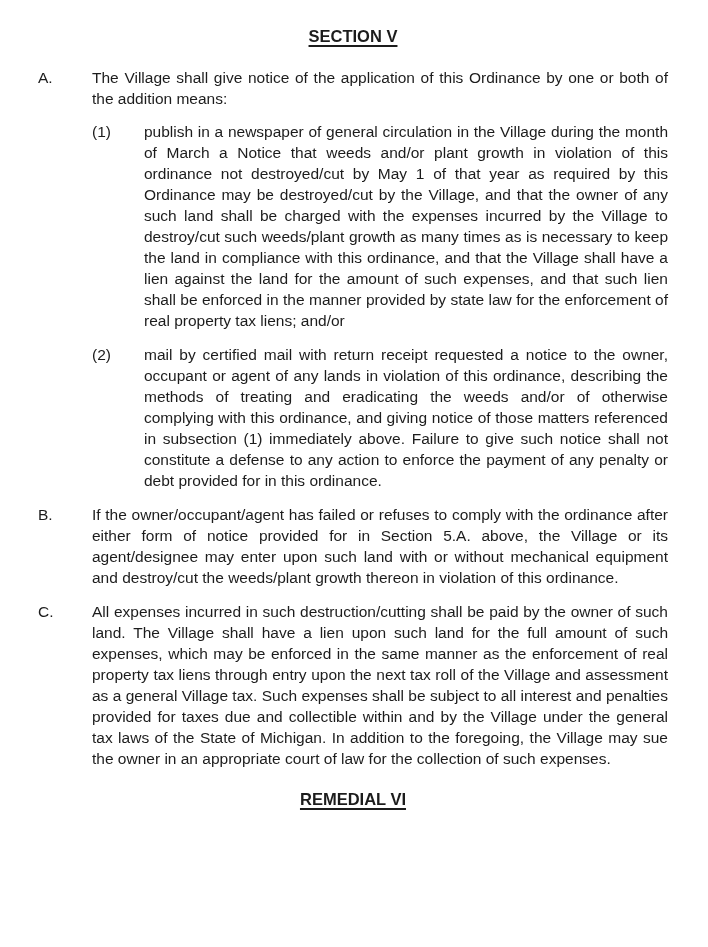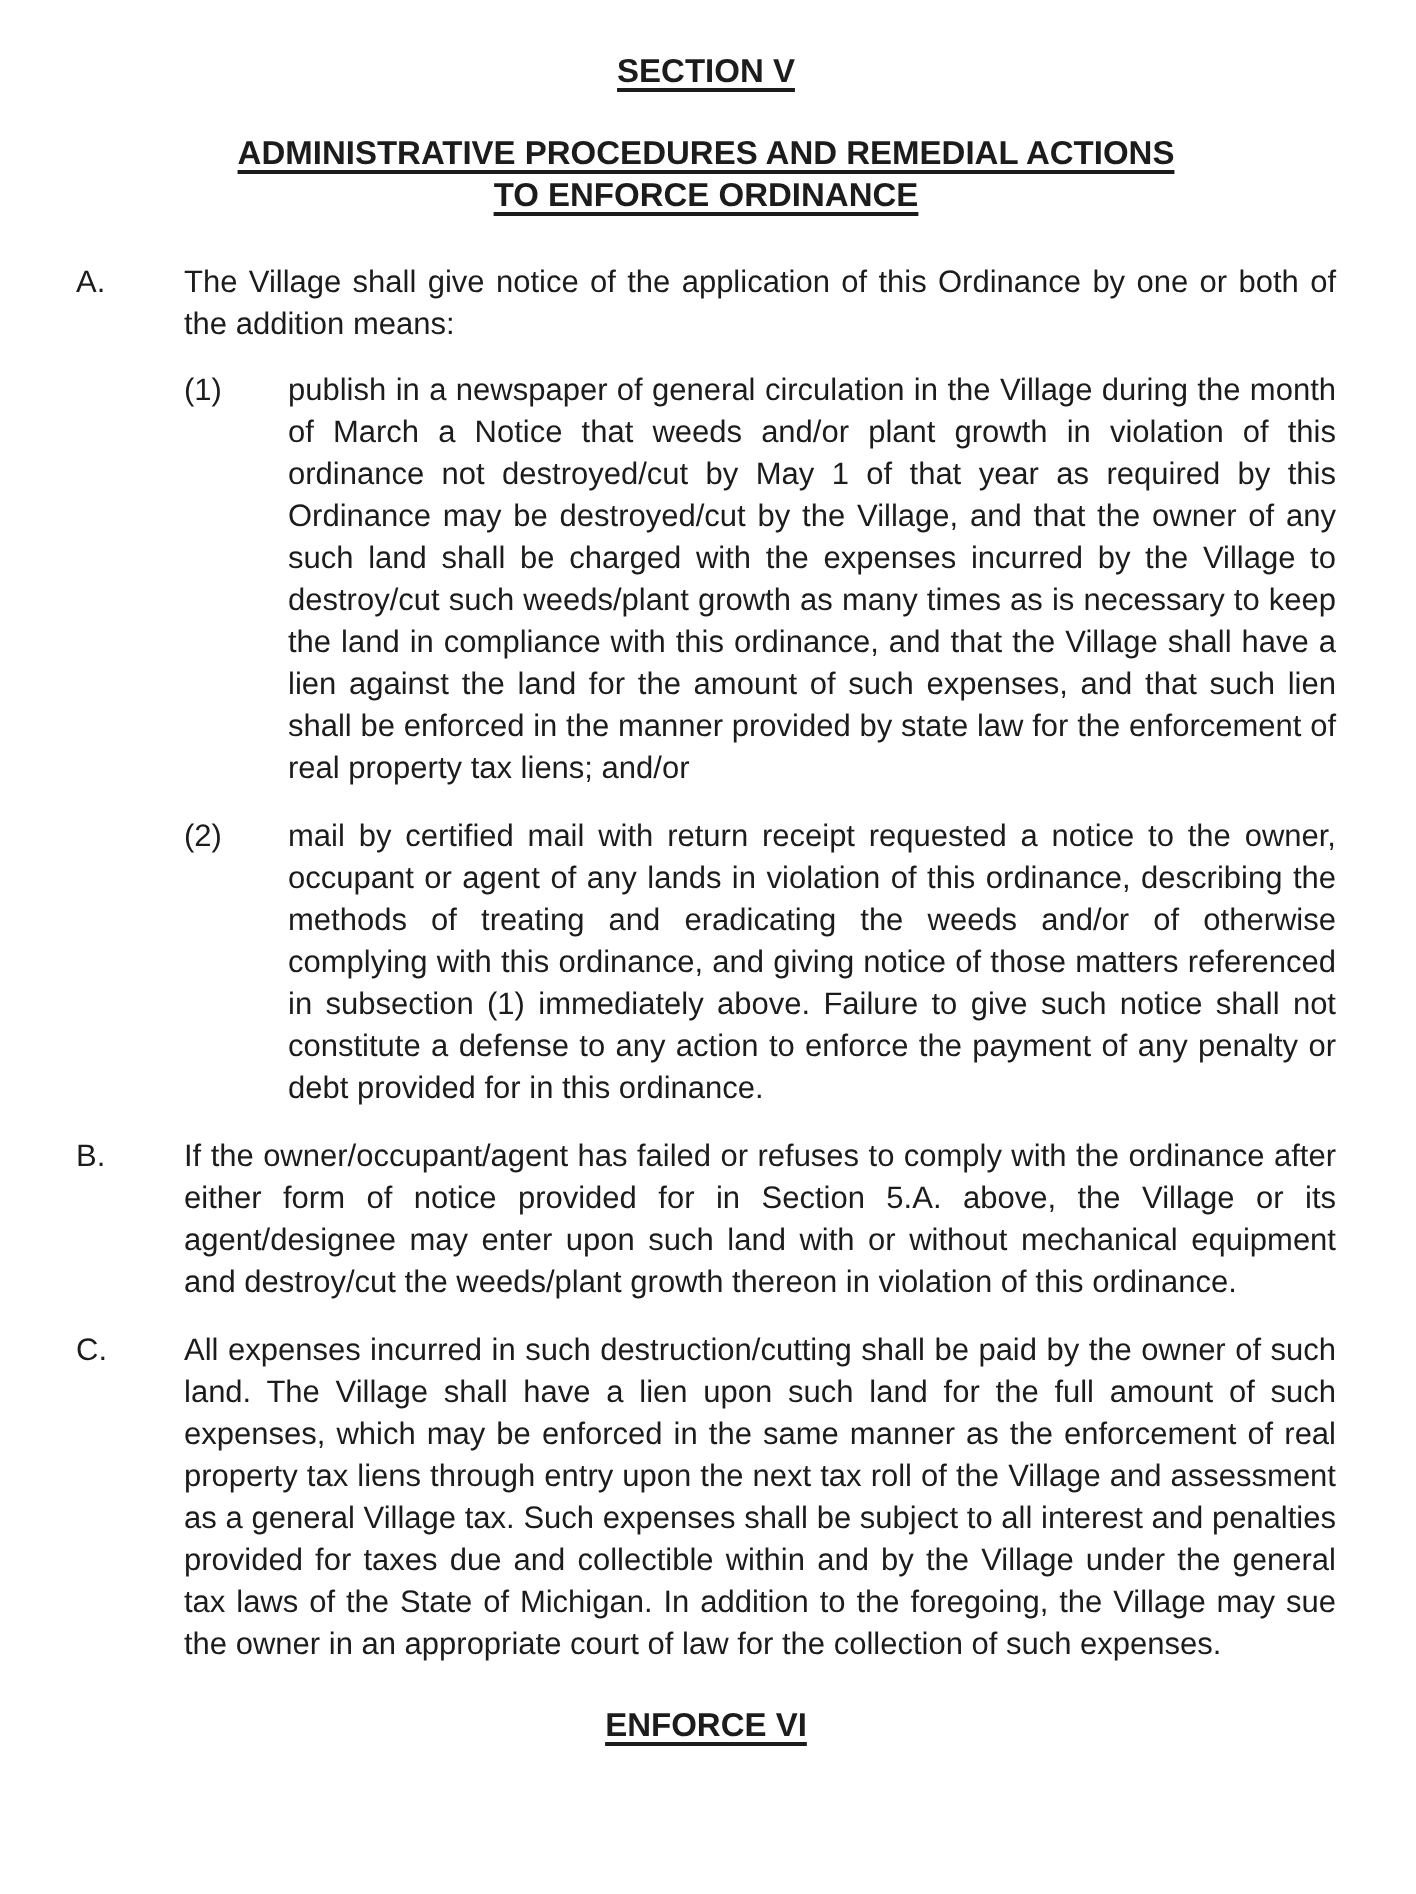--- a/index.html
+++ b/index.html
@@ -65,21 +65,20 @@
   }
   .section-footer { margin-top: 20px; }
 </style>
 </head>
 <body>
 
 <div class="page">
 
   <h1 class="heading section-title"><span class="underlined">SECTION V</span></h1>
 
-  <h2 class="heading doc-title"><span class="underlined">ADMINISTRATIVE PROCEDURES AND REMEDIAL ACTIONS</span><br><span class="underlined">TO ENFORCE ORDINANCE</span></h2>
 
   <div class="item">
     <div class="item-label">A.</div>
     <div class="item-body">
       <p class="item-text">The Village shall give notice of the application of this Ordinance by one or both of the addition means:</p>
 
       <div class="sub">
         <div class="sub-label">(1)</div>
         <p class="sub-text">publish in a newspaper of general circulation in the Village during the month of March a Notice that weeds and/or plant growth in violation of this ordinance not destroyed/cut by May 1 of that year as required by this Ordinance may be destroyed/cut by the Village, and that the owner of any such land shall be charged with the expenses incurred by the Village to destroy/cut such weeds/plant growth as many times as is necessary to keep the land in compliance with this ordinance, and that the Village shall have a lien against the land for the amount of such expenses, and that such lien shall be enforced in the manner provided by state law for the enforcement of real property tax liens; and/or</p>
       </div>
@@ -98,15 +97,15 @@
     </div>
   </div>
 
   <div class="item">
     <div class="item-label">C.</div>
     <div class="item-body">
       <p class="item-text no-subs">All expenses incurred in such destruction/cutting shall be paid by the owner of such land.  The Village shall have a lien upon such land for the full amount of such expenses, which may be enforced in the same manner as the enforcement of real property tax liens through entry upon the next tax roll of the Village and assessment as a general Village tax.  Such expenses shall be subject to all interest and penalties provided for taxes due and collectible within and by the Village under the general tax laws of the State of Michigan.  In addition to the foregoing, the Village may sue the owner in an appropriate court of law for the collection of such expenses.</p>
     </div>
   </div>
 
-  <h1 class="heading section-footer"><span class="underlined">ENFORCE VI</span></h1>
+  <h1 class="heading section-footer"><span class="underlined">REMEDIAL VI</span></h1>
 
 </div>
 
 </body></html>

